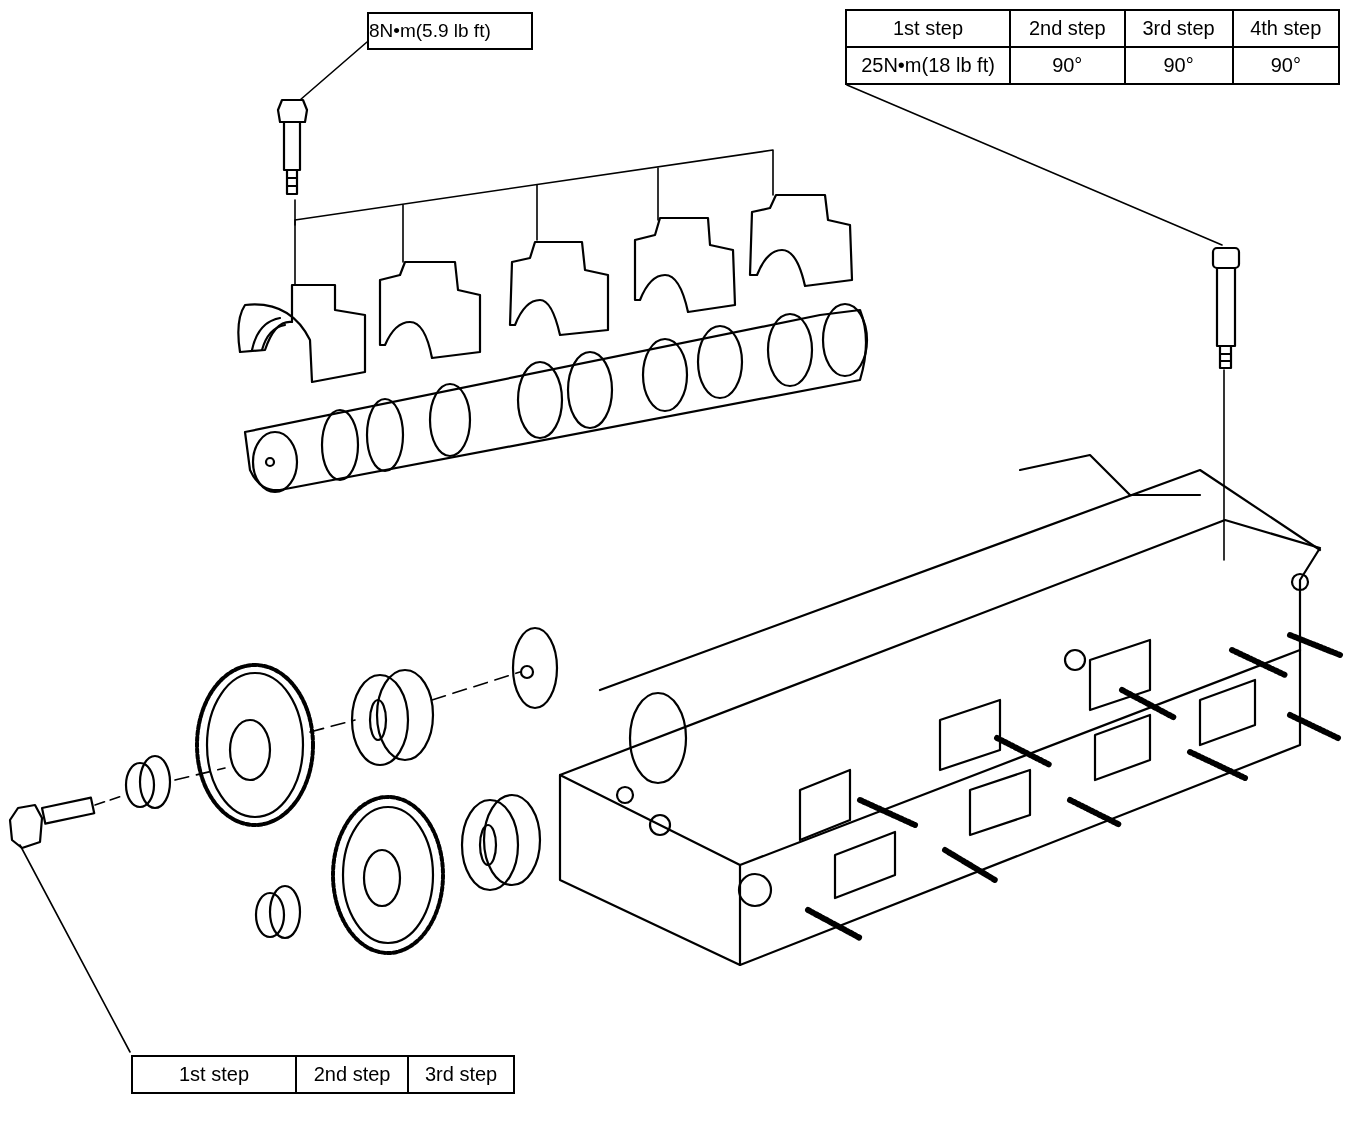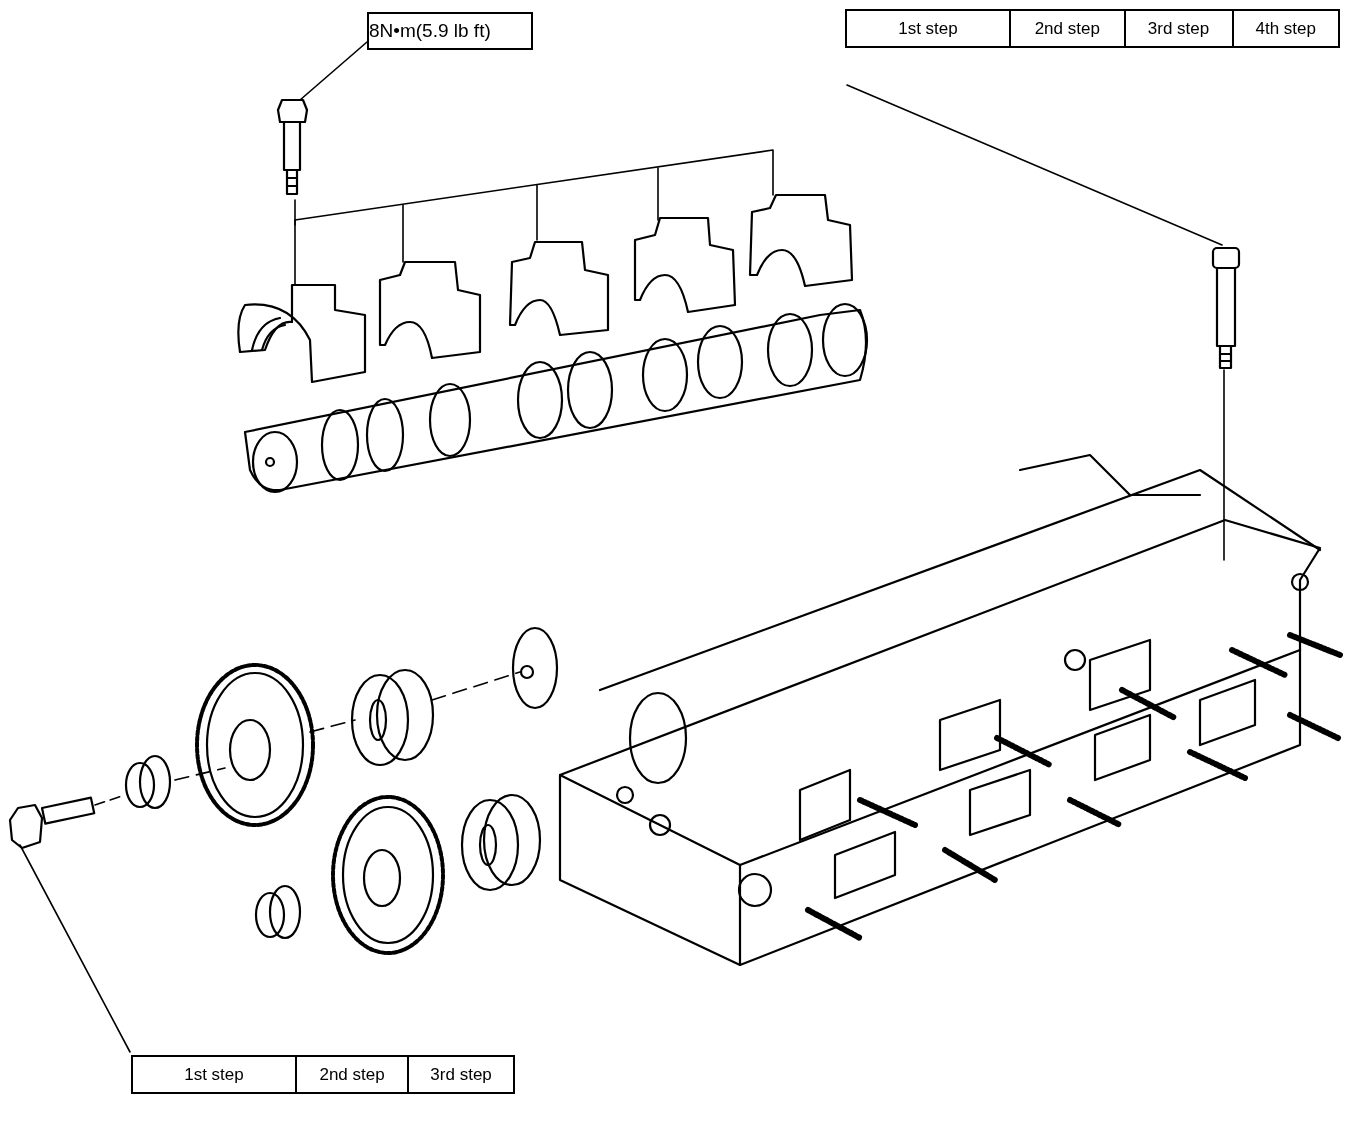--- a/index.html
+++ b/index.html
@@ -1,20 +1,20 @@
 <!DOCTYPE html>
 <html><head>
 <meta charset="utf-8">
 <style>
   html, body { margin:0; padding:0; background:#ffffff; }
   body { width:1360px; height:1140px; position:relative; overflow:hidden;
          font-family:"Liberation Sans", sans-serif; color:#000; }
   svg.art { position:absolute; left:0; top:0; }
   .tbl { position:absolute; border-collapse:collapse; background:#fff; }
-  .tbl td { border:2px solid #000; text-align:center; font-size:17px; padding:0; }
+  .tbl td { border:2px solid #000; text-align:center; font-size:20px; padding:0; }
   .callout { position:absolute; border:2px solid #000; background:#fff;
              font-size:19px; text-align:left; line-height:34px; }
 </style>
 </head>
 <body>
 
 <svg class="art" width="1360" height="1140" viewBox="0 0 1360 1140" fill="none" stroke="#000" stroke-width="2.2" stroke-linejoin="round" stroke-linecap="round">
 
   <g stroke-width="1.6">
     <line x1="367" y1="42" x2="300" y2="100"></line>
@@ -163,20 +163,26 @@
 </div>
 
 <table class="tbl" style="left:845px;top:9px;width:495px;">
   <tbody>
       <tr style="height:37px;">
     <td style="width:162px;">1st step</td>
     <td>2nd step</td>
     <td>3rd step</td>
     <td>4th step</td>
   </tr>
+  <tr style="height:37px;">
+    <td>25N•m(18 lb ft)</td>
+    <td>90°</td>
+    <td>90°</td>
+    <td>90°</td>
+  </tr>
 </tbody>
   </table>
 
 <table class="tbl" style="left:131px;top:1055px;width:384px;">
   <tbody>
       <tr style="height:37px;">
     <td style="width:162px;">1st step</td>
     <td>2nd step</td>
     <td>3rd step</td>
   </tr>

